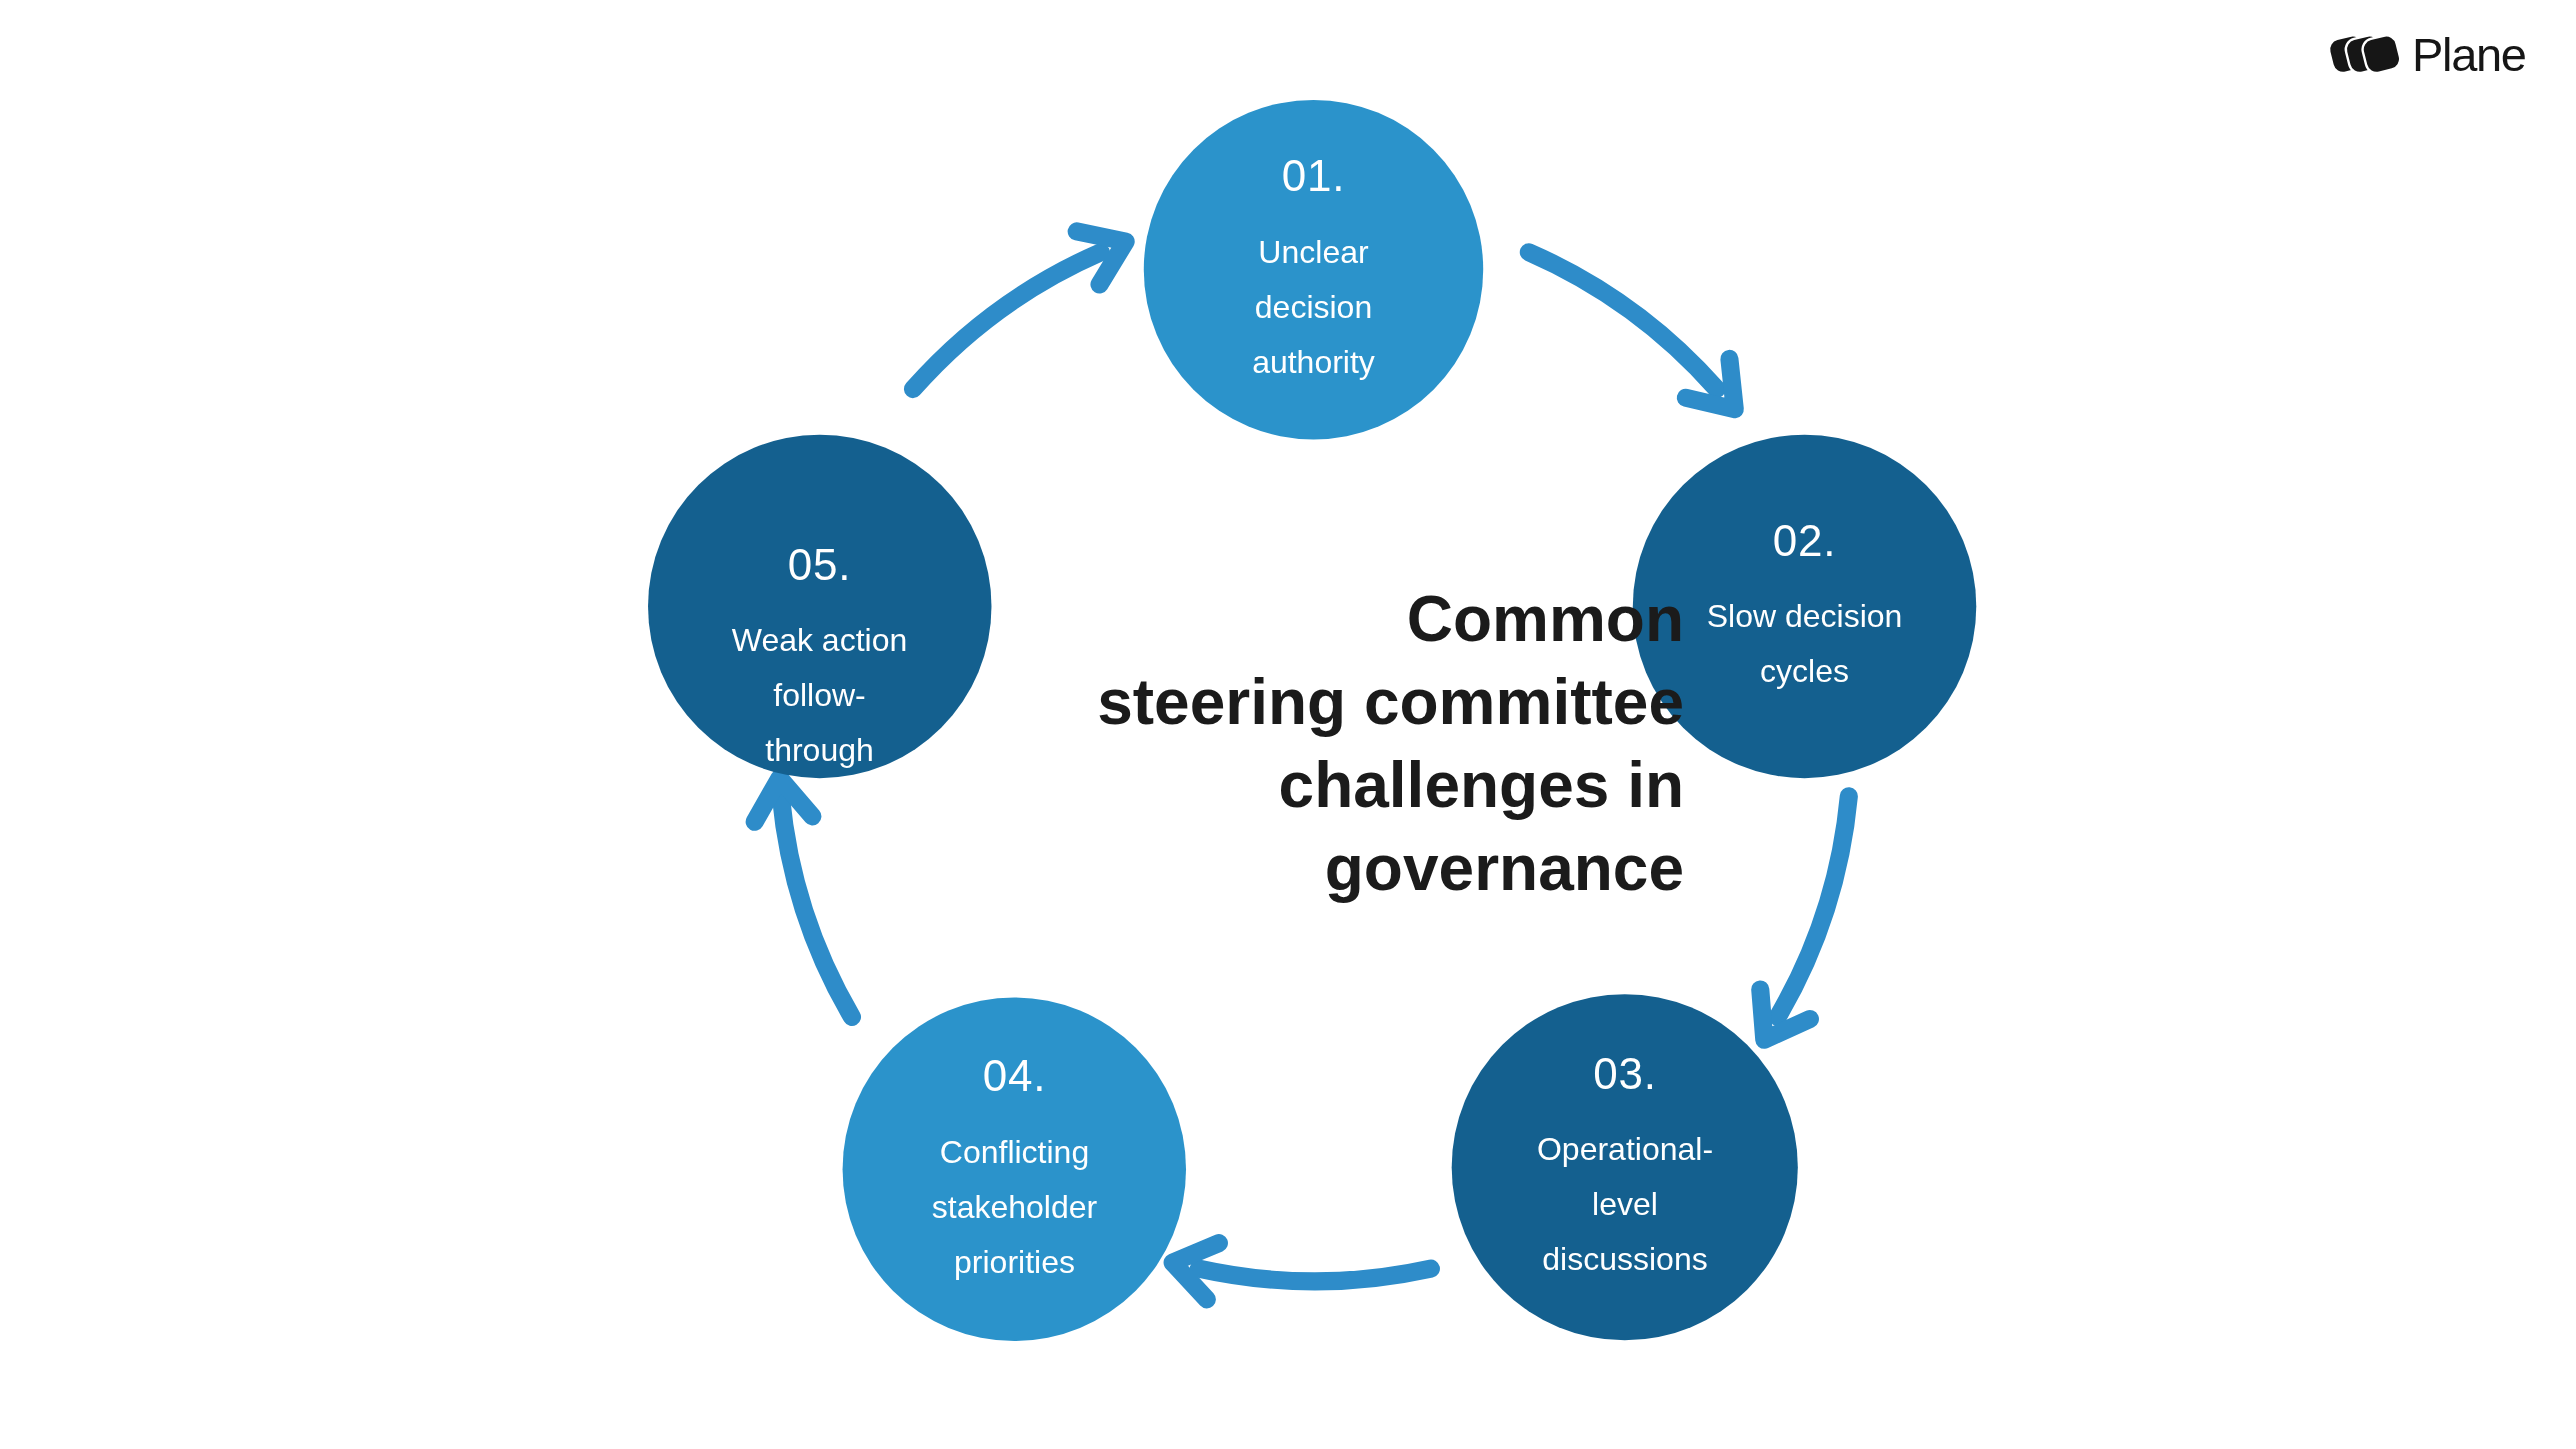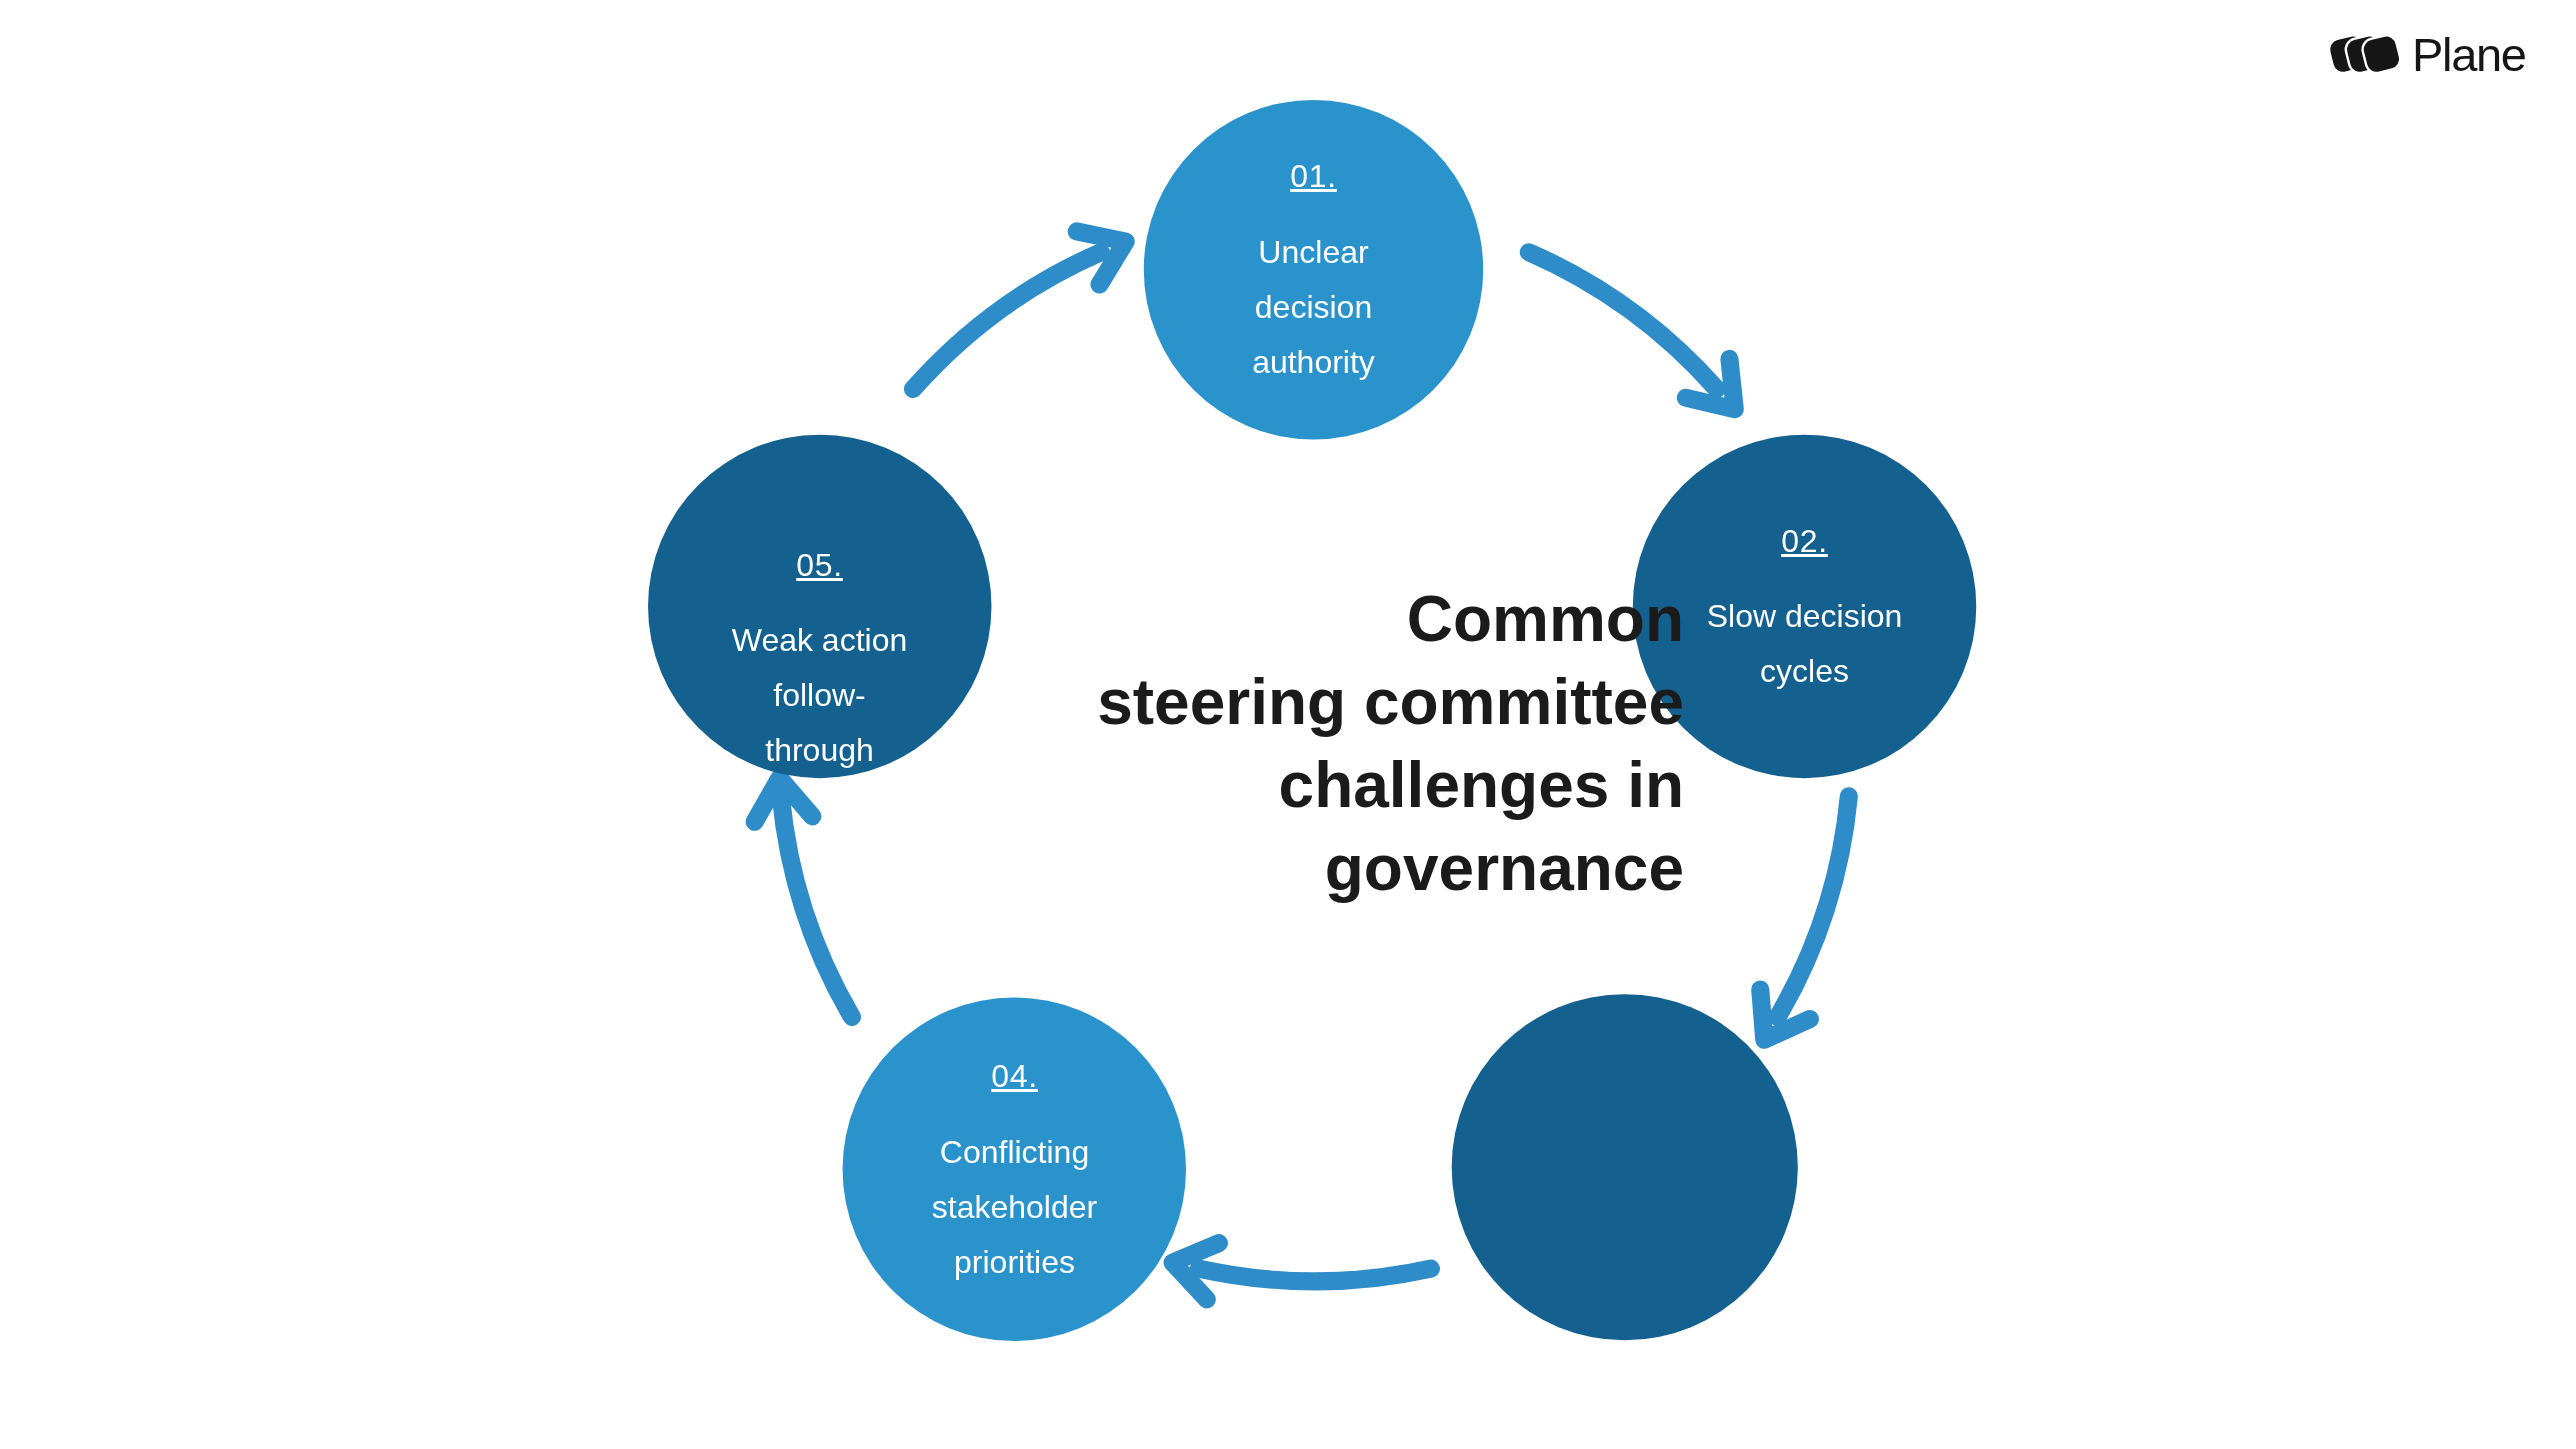--- a/index.html
+++ b/index.html
@@ -34,26 +34,25 @@
     position: absolute;
     display: flex;
     flex-direction: column;
     align-items: center;
     justify-content: center;
     text-align: center;
     color: #ffffff;
     pointer-events: none;
   }
   .step-number {
-    font-size: 32px;
+    font-size: 44px;
     font-weight: 400;
     line-height: 54px;
     margin-bottom: 21.5px;
     letter-spacing: 0.7px;
-    text-decoration: underline;
   }
   .step-line {
     font-size: 32px;
     font-weight: 400;
     line-height: 55px;
     white-space: nowrap;
   }
   .title {
     position: absolute;
     left: 946px;
@@ -128,20 +127,26 @@
     <div class="step-line">decision</div>
     <div class="step-line">authority</div>
   </div>
 
   <div class="circle-text" style="left:1633px; top:435px; width:343px; height:343px;">
     <div class="step-number">02.</div>
     <div class="step-line">Slow decision</div>
     <div class="step-line">cycles</div>
   </div>
 
+  <div class="circle-text" style="left:1452px; top:994px; width:346px; height:346px;">
+    <div class="step-number">03.</div>
+    <div class="step-line">Operational-</div>
+    <div class="step-line">level</div>
+    <div class="step-line">discussions</div>
+  </div>
 
   <div class="circle-text" style="left:843px; top:998px; width:343px; height:343px;">
     <div class="step-number">04.</div>
     <div class="step-line">Conflicting</div>
     <div class="step-line">stakeholder</div>
     <div class="step-line">priorities</div>
   </div>
 
   <div class="circle-text" style="left:648px; top:435px; width:343px; height:343px;justify-content:flex-end;">
     <div class="step-number">05.</div>

